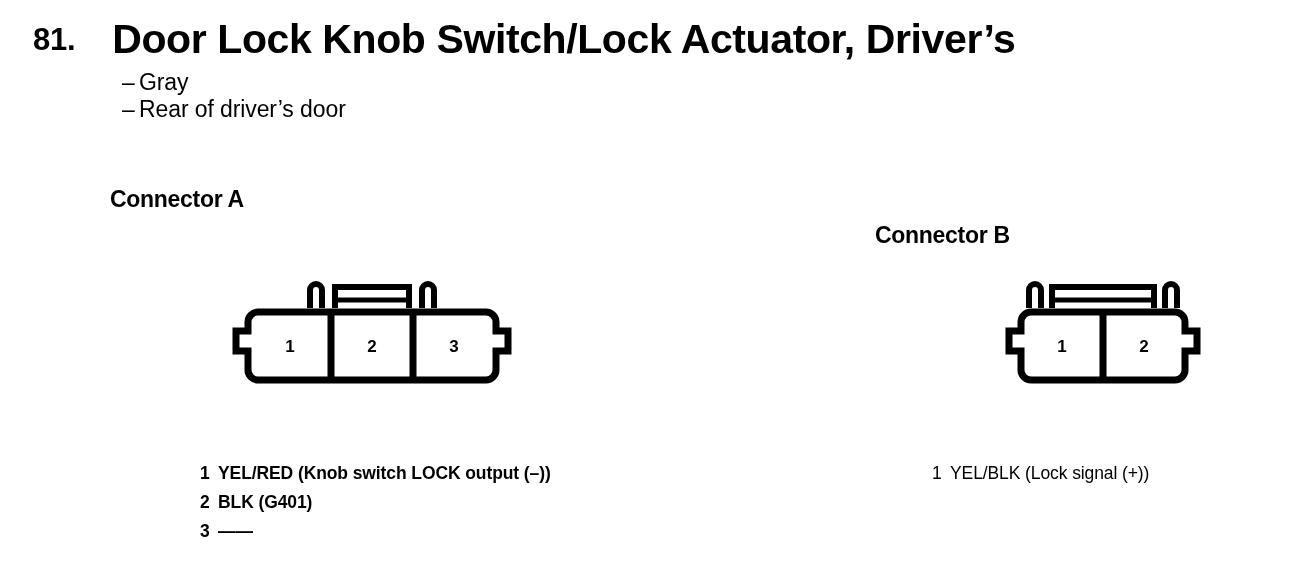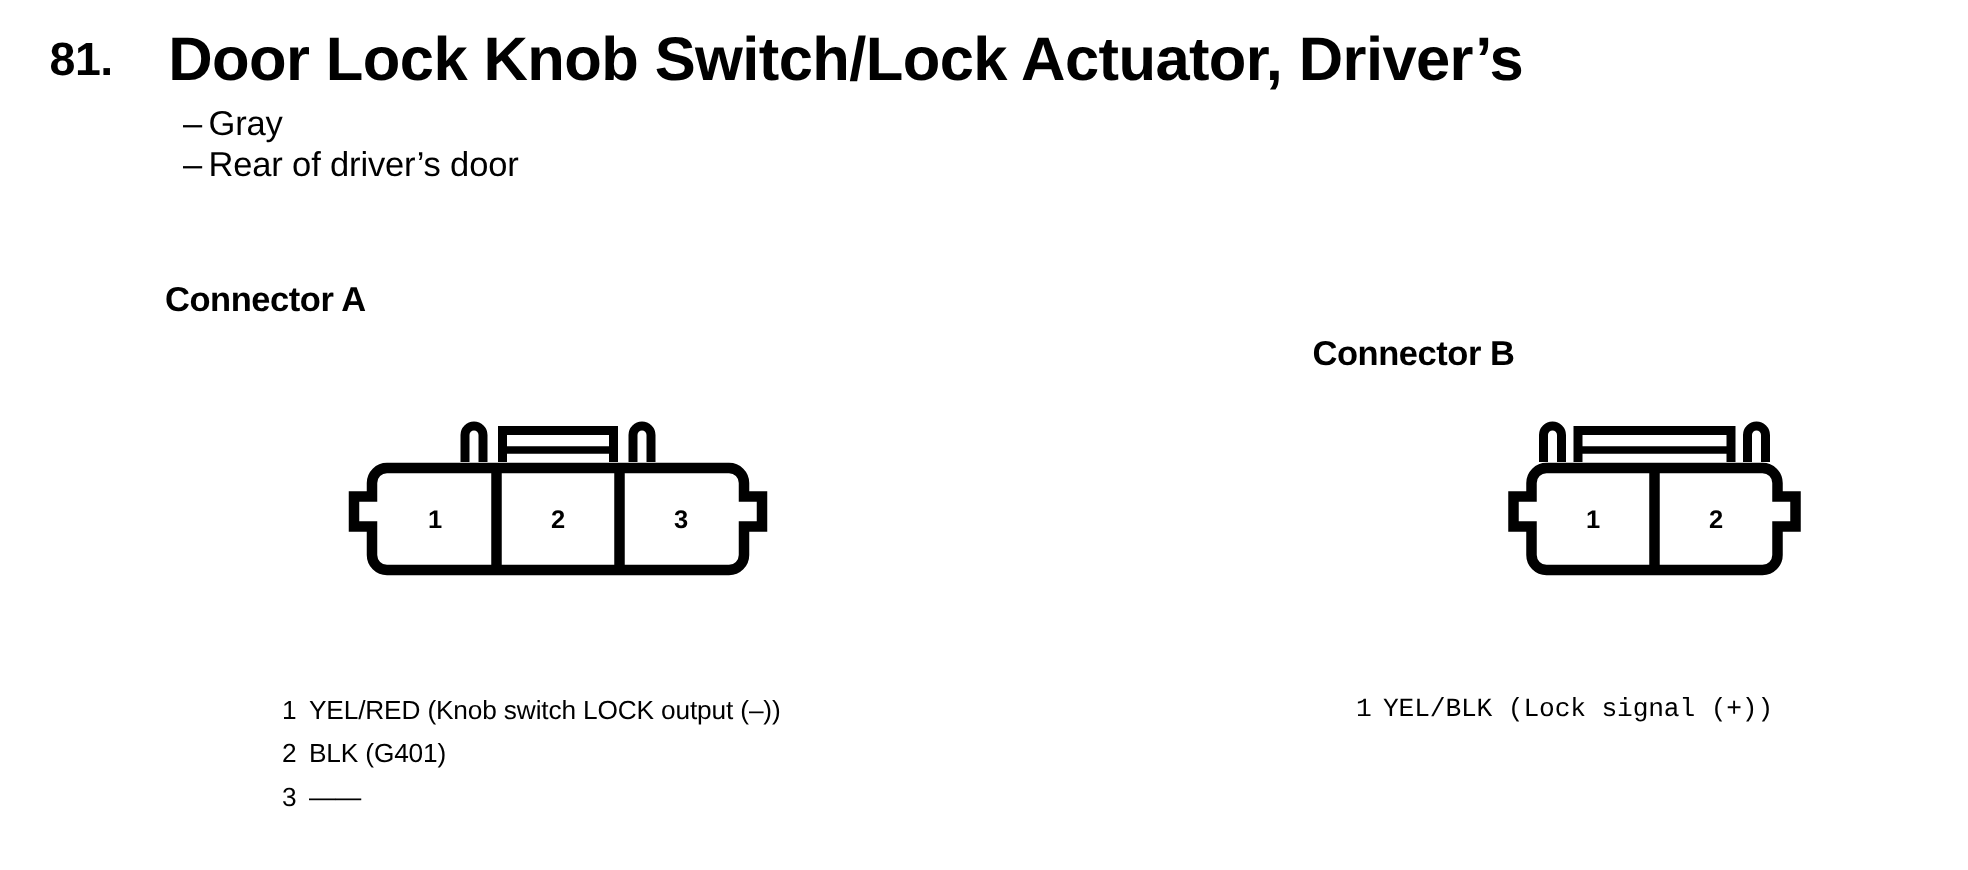--- a/index.html
+++ b/index.html
@@ -71,22 +71,22 @@
   #conn-b-drawing { left: 1005px; top: 278px; }
 
   .cavity-number {
     font-family: "Liberation Sans", sans-serif;
     font-size: 17px;
     font-weight: bold;
   }
 
   
   .pin-list { position: absolute; }
-  #conn-a-pins { left: 188px; top: 459px; }
-  #conn-b-pins { left: 904px; top: 459px; font-family: Liberation Mono, monospace; }
+  #conn-a-pins { left: 200px; top: 459px; font-weight: bold; }
+  #conn-b-pins { left: 932px; top: 459px; }
 
   .pin-row {
     font-size: 17.5px;
     line-height: 29px;
     white-space: nowrap;
     letter-spacing: -0.1px;
   }
   .pin-row .pin-num {
     display: inline-block;
     min-width: 18px;

